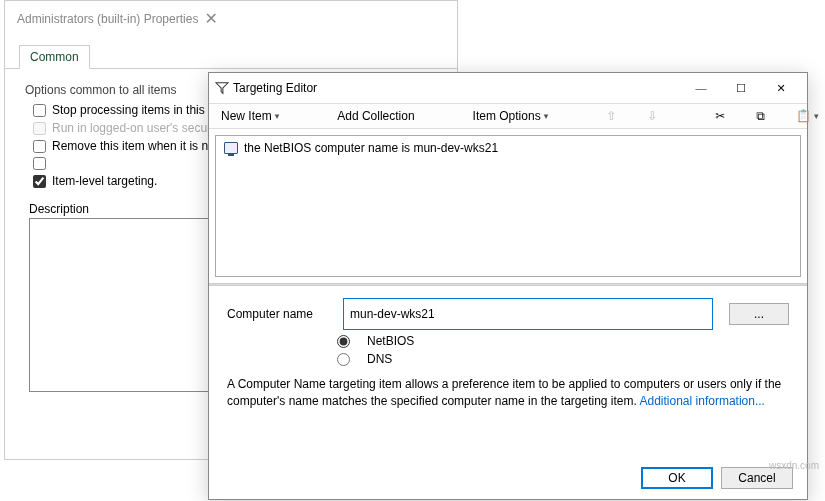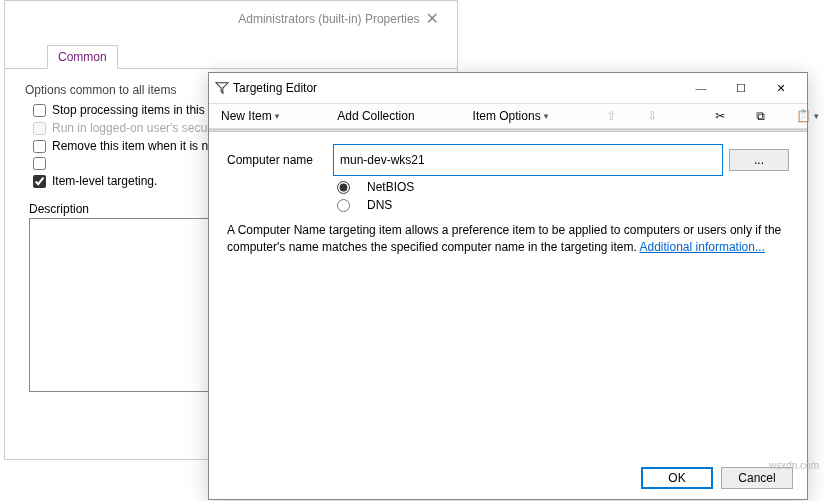--- a/index.html
+++ b/index.html
@@ -1,24 +1,24 @@
 <!DOCTYPE html>
 <html><head>
   <meta charset="utf-8">
   <style>
     * { margin: 0; padding: 0; box-sizing: border-box; font-family: "Segoe UI", Tahoma, sans-serif; font-size: 12px; }
     body { background: #fff; width: 825px; height: 501px; position: relative; overflow: hidden; }
     
     
     .back-dialog { position: absolute; left: 4px; top: 0; width: 454px; height: 460px; background: #fff; border: 1px solid #ccc; }
-    .back-title { padding: 8px 12px; color: #888; display: flex; justify-content: flex-end; align-items: center; }
+    .back-title { padding: 8px 12px; color: #888; display: flex; justify-content: flex-start; align-items: center; }
     .back-close { font-size: 16px; color: #888; padding: 0 6px; }
     .tabs { display: flex; padding: 0 14px; border-bottom: 1px solid #ccc; margin-top: 8px; }
     .tab { padding: 4px 10px; border: 1px solid transparent; color: #444; position: relative; top: 1px; cursor: default; }
-    .tab.active { border: 1px solid #ccc; border-bottom: 1px solid #fff; background: #fff; color: #701a75; margin-left: 28px; }
+    .tab.active { border: 1px solid #ccc; border-bottom: 1px solid #fff; background: #fff; color: #14532d; }
     .options-group { margin: 14px 20px 0 28px; }
     .group-legend { color: #444; margin-bottom: 6px; margin-left: -8px; }
     .chk-row { display: flex; align-items: center; gap: 6px; margin: 4px 0; color: #000; }
     .chk-row.disabled { color: #aaa; }
     .chk-row input[type="checkbox"] { width: 13px; height: 13px; accent-color: #333; }
     .desc-label { margin: 14px 0 2px 24px; color: #000; }
     .desc-box { margin: 0 20px 0 24px; width: 400px; height: 174px; border: 1px solid #888; background: #fff; }
     .back-buttons { position: absolute; bottom: 10px; right: 14px; display: flex; gap: 8px; }
     .btn-back { width: 72px; height: 22px; border: 1px solid #aaa; background: #eee; color: #333; text-align: center; line-height: 20px; }
     
@@ -30,29 +30,29 @@
     .winicon { width: 40px; height: 22px; display: flex; align-items: center; justify-content: center; font-family: "Segoe MDL2 Assets","Segoe UI Symbol"; font-size: 11px; color: #000; }
     .toolbar { display: flex; align-items: center; gap: 19px; padding: 3px 6px; border-bottom: 1px solid #ddd; border-top: 1px solid #ddd; background: #fdfdfd; }
     .tbtn { display: flex; align-items: center; gap: 3px; padding: 2px 6px; color: #000; white-space: nowrap; }
     .sep { width: 1px; height: 18px; background: #ccc; margin: 0 4px; }
     .arrow { font-size: 9px; color: #555; }
     .dim { color: #bbb; }
     .list-area { margin: 6px; height: 142px; border: 1px solid #aaa; background: #fff; padding: 4px 6px; }
     .list-row { display: flex; align-items: center; gap: 6px; padding: 1px 2px; color: #000; }
     .divider { height: 3px; background: #ddd; margin: 0 0 4px 0; border-top:1px solid #ccc; border-bottom:1px solid #ccc;}
     .lower { padding: 8px 18px; }
-    .form-row { display: flex; align-items: center; gap: 6px; }
+    .form-row { display: flex; align-items: center; gap: 16px; }
     .form-label { width: 100px; color: #000; }
     .form-input { flex: 1; height: 32px; border: 1px solid #0078d7; padding: 0 6px; }
     .browse-btn { width: 60px; height: 22px; border: 1px solid #aaa; background: #eee; text-align: center; line-height: 20px; }
     .radio-col { margin-left: 110px; }
     .radio-row { display: flex; align-items: center; gap: 17px; margin: 4px 0; }
     .radio-row input[type="radio"] { accent-color: #333; }
     .help-text { color: #000; line-height: 1.4; margin-top: 10px; }
-    .help-link { color: #0066cc; text-decoration: underline; }
+    .help-link { color: #0066cc; }
     .front-buttons { position: absolute; bottom: 10px; right: 14px; display: flex; gap: 8px; }
     .btn-primary { width: 72px; height: 22px; border: 2px solid #0078d7; background: #fff; color: #000; text-align: center; line-height: 18px; }
     .btn-sec { width: 72px; height: 22px; border: 1px solid #aaa; background: #eee; text-align: center; line-height: 20px; }
     .watermark { position:absolute; right:6px; bottom: 30px; color:#bbb; font-size:10px; }
     .funnel-icon { width: 14px; height: 14px; display: inline-block; }
     .compicon { width:14px; height:12px; background:#eef; border:1px solid #357; border-radius:1px; position:relative; }
     .compicon::after { content:""; position:absolute; left:3px; right:3px; bottom:-3px; height:2px; background:#357; }
   </style>
 </head>
 <body>
@@ -131,20 +131,26 @@
     <div class="tbtn">
         <span style="color:#c00">✕</span>
         <span>Delete</span>
       </div>
     <div class="sep"></div>
     <div class="tbtn">
         <span style="color:#0070d0;font-weight:bold">◉</span>
         <span>Help</span>
       </div>
   </div>
+  <div class="list-area">
+    <div class="list-row">
+      <span class="compicon"></span>
+      <span>the NetBIOS computer name is mun-dev-wks21</span>
+    </div>
+  </div>
   <div class="divider"></div>
   <div class="lower">
     <div class="form-row">
       <div class="form-label">Computer name</div>
       <input class="form-input" value="mun-dev-wks21" style="">
       <div class="browse-btn">...</div>
     </div>
     <div class="radio-col">
       <label class="radio-row">
           <input type="radio" name="nt" checked="" style="">

